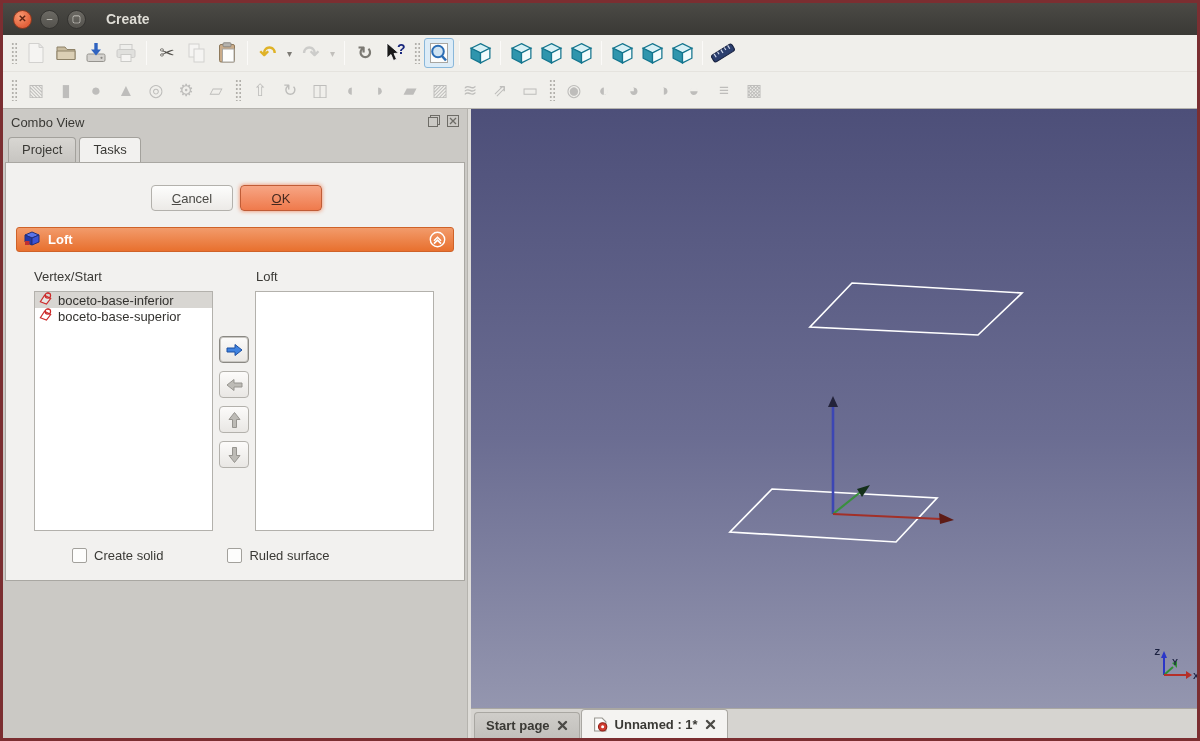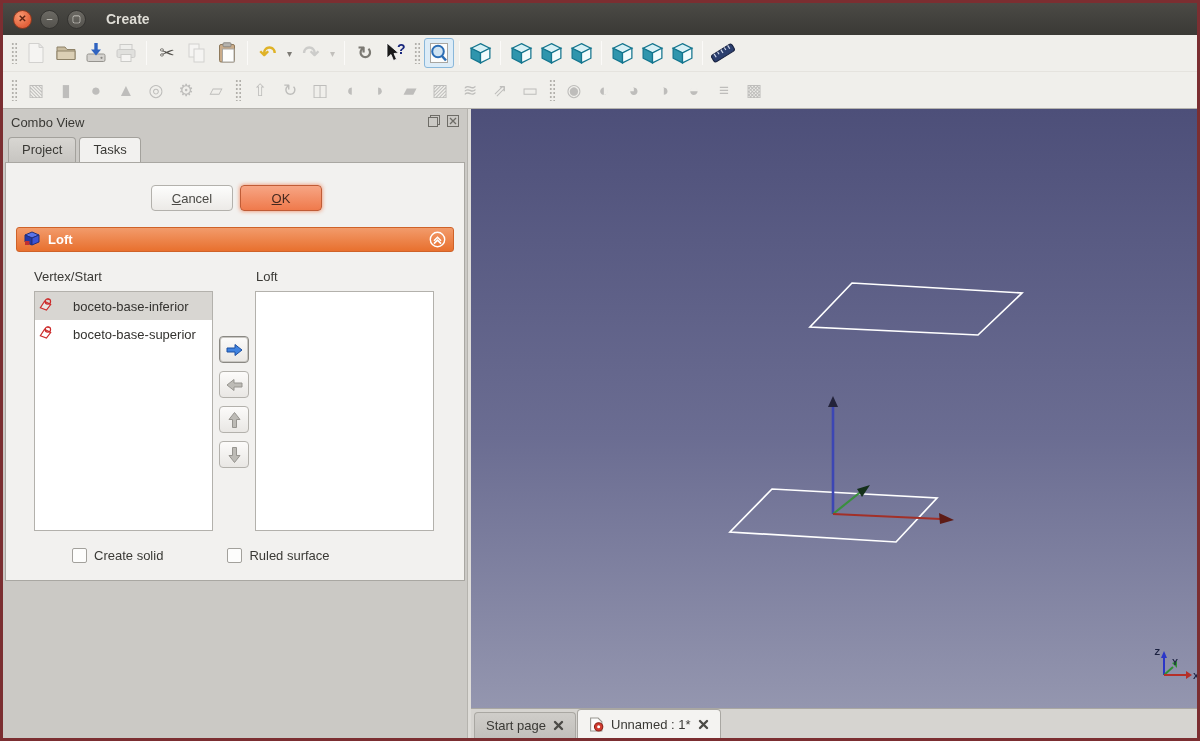--- a/index.html
+++ b/index.html
@@ -51,37 +51,37 @@
   .btn-cancel{left:145px;background:linear-gradient(#fdfdfc,#eceae7);border:1px solid #b3b1ac;color:#4a4945;}
   .btn-ok{left:234px;background:linear-gradient(#f7a584,#ef7a4c);border:1px solid #c05c36;color:#45291f;box-shadow:0 0 4px rgba(240,122,76,.9);}
 
   .task-header{position:absolute;left:10px;top:64px;width:438px;height:25px;background:linear-gradient(#f29b6b,#e8702e);border:1px solid #cf6228;border-radius:3px;display:flex;align-items:center;gap:8px;padding:0 7px;color:#fff;font-weight:bold;font-size:13px;}
   .task-header .collapse{margin-left:auto;display:flex;}
 
   .list-label{position:absolute;top:106px;font-size:13px;color:#3a3935;}
   .lbl-left{left:28px;} .lbl-right{left:250px;}
   .listbox{position:absolute;top:128px;width:179px;height:240px;background:#fff;border:1px solid #b3b1ac;overflow:hidden;}
   .lb-left{left:28px;} .lb-right{left:249px;}
-  .li{height:28px;display:flex;align-items:center;gap:20px;padding:0 3px;font-size:13px;color:#33322f;white-space:nowrap;}
+  .li{height:16px;display:flex;align-items:center;gap:5px;padding:0 3px;font-size:13px;color:#33322f;white-space:nowrap;}
   .li.selected{background:#d8d6d2;}
 
   .mv-btn{position:absolute;left:213px;width:30px;height:27px;border:1px solid #b3b1ac;border-radius:4px;background:linear-gradient(#fcfbfa,#e9e7e4);display:flex;align-items:center;justify-content:center;}
   .mv-btn.focus{border-color:#8a8883;box-shadow:inset 0 0 0 1px #c8c6c1;}
   .rot-left{transform:rotate(180deg);} .rot-up{transform:rotate(-90deg);} .rot-down{transform:rotate(90deg);}
 
   .cb-row{position:absolute;left:26px;top:385px;display:flex;gap:24px;}
   .cb{display:flex;align-items:center;gap:7px;font-size:13px;color:#3a3935;padding-left:40px;}
   .cb-box{width:15px;height:15px;background:#fdfdfc;border:1px solid #a3a19c;border-radius:2px;}
 
   
   .viewport{position:absolute;left:0;top:0;right:0;height:599px;background:linear-gradient(180deg,#4d4f79 0%,#6b6d92 55%,#9496af 100%);}
   .viewport svg{position:absolute;left:0;top:0;}
 
   .doctabs{position:absolute;left:0;right:0;bottom:0;height:30px;background:#d6d4d0;border-top:1px solid #a9a7a2;display:flex;align-items:flex-end;padding-left:3px;}
-  .dtab{height:26px;display:flex;align-items:center;gap:7px;padding:0 11px;border:1px solid #a9a7a2;border-bottom:none;border-radius:4px 4px 0 0;background:linear-gradient(#cfcdc9,#c2c0bc);font-size:13px;color:#3a3935;margin-right:1px;}
+  .dtab{height:26px;display:flex;align-items:center;gap:7px;padding:0 11px;border:1px solid #a9a7a2;border-bottom:none;border-radius:4px 4px 0 0;background:linear-gradient(#cfcdc9,#c2c0bc);font-size:13px;color:#3a3935;margin-right:1px;font-weight:bold;}
   .dtab.active{background:#f4f3f1;height:29px;}
 </style>
 </head>
 <body>
 
 <div class="window">
 
   <div class="titlebar">
     <div class="wbtn wbtn-close">✕</div>
     <div class="wbtn wbtn-plain">–</div>

